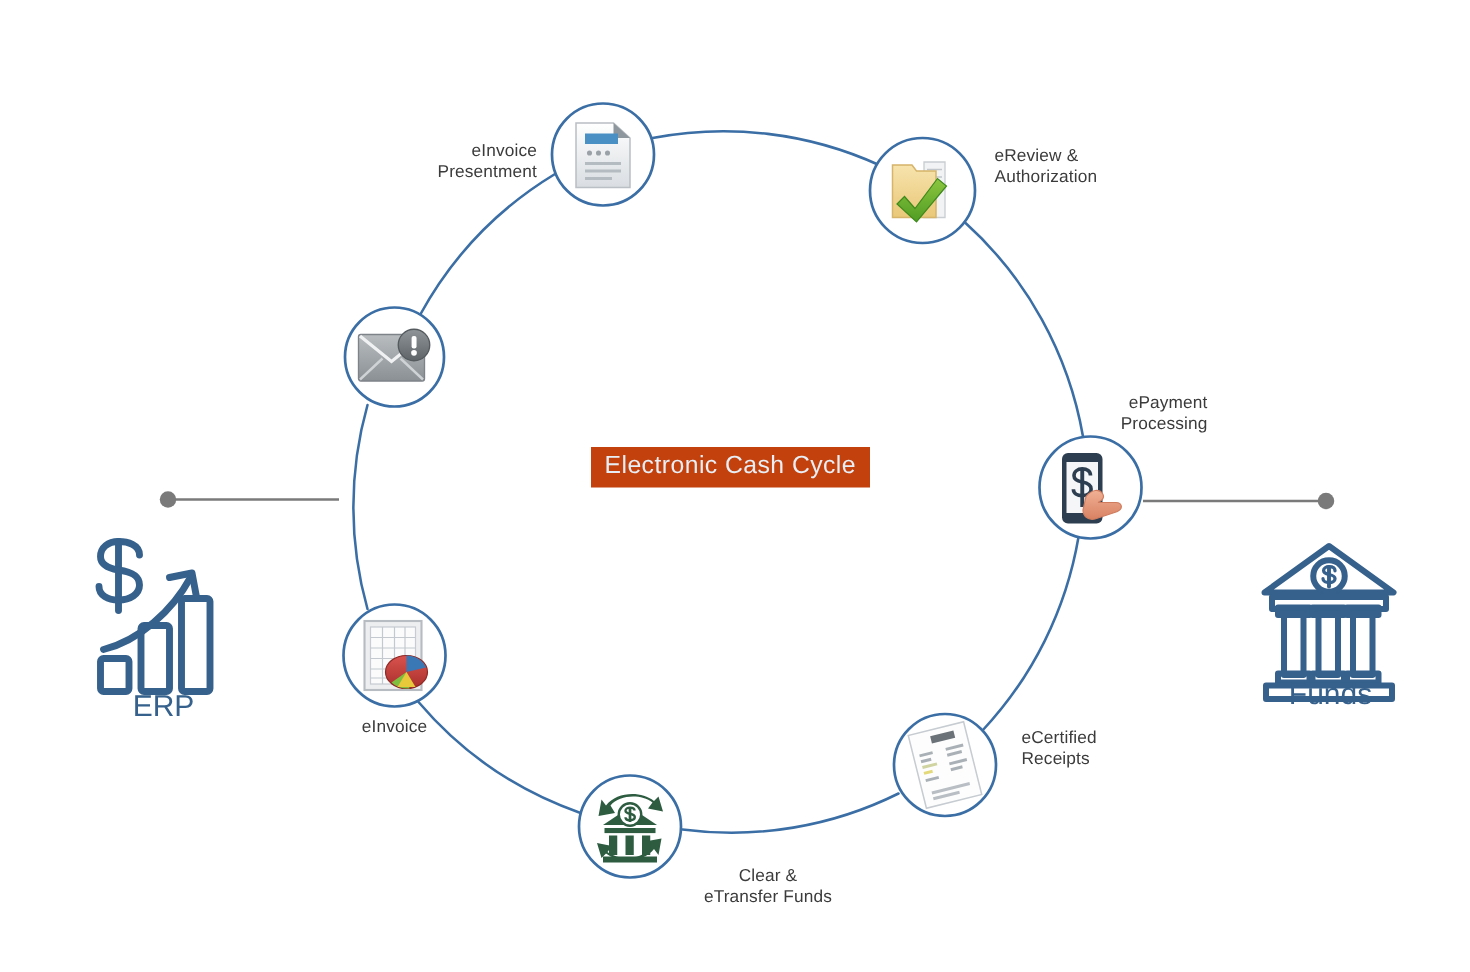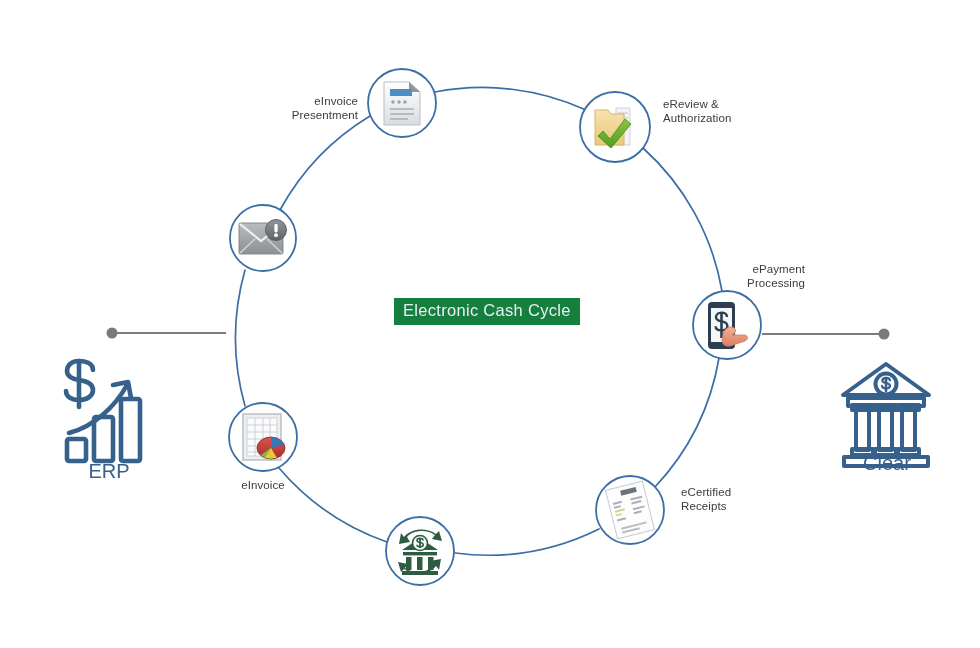--- a/index.html
+++ b/index.html
@@ -44,21 +44,21 @@
     font-family: "Liberation Sans", sans-serif;
     font-size: 20px;
     color: #35618c;
     text-align: center;
     white-space: nowrap;
   }
   .center-title {
     position: absolute;
     left: 394px;
     top: 298px;
-    background: #15803d;
+    background: #c2410c;
     color: #e8eef5;
     font-family: "Liberation Sans", sans-serif;
     font-size: 16.5px;
     letter-spacing: 0.3px;
     padding: 3px 9px 5px 9px;
     white-space: nowrap;
   }
 </style>
 </head>
 <body>
@@ -279,21 +279,23 @@
 
   <div class="node-label lbl-left" style="left:620px; top:262px; width:185px;">ePayment
 Processing</div>
 
   <div class="node-label lbl-right" style="left:663px; top:97px; width:170px;">eReview &amp;
 Authorization</div>
 
   <div class="node-label lbl-right" style="left:681px; top:485px; width:160px;">eCertified
 Receipts</div>
 
+  <div class="node-label lbl-center" style="left:412px; top:577px; width:200px;">Clear &amp;
+eTransfer Funds</div>
 
   <div class="node-label lbl-center" style="left:193px; top:478px; width:140px;">eInvoice</div>
 
 
   <div class="endpoint-label" style="left:49px; top:460px; width:120px;">ERP</div>
 
-  <div class="endpoint-label" style="left:827px; top:452px; width:120px;">Clear</div>
+  <div class="endpoint-label" style="left:827px; top:452px; width:120px;">Funds</div>
 
 </div>
 
 </body></html>

